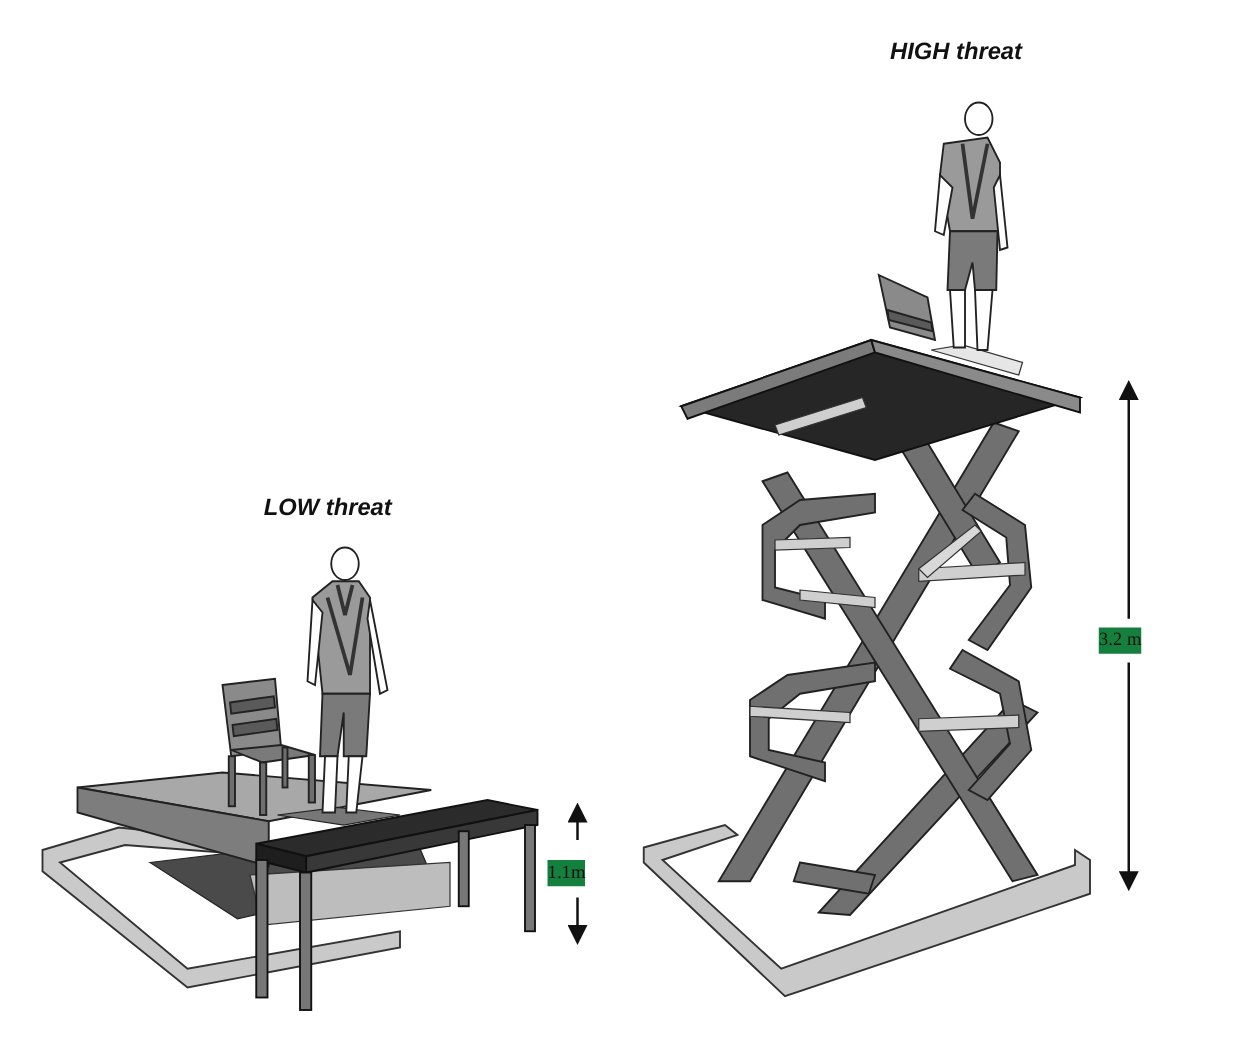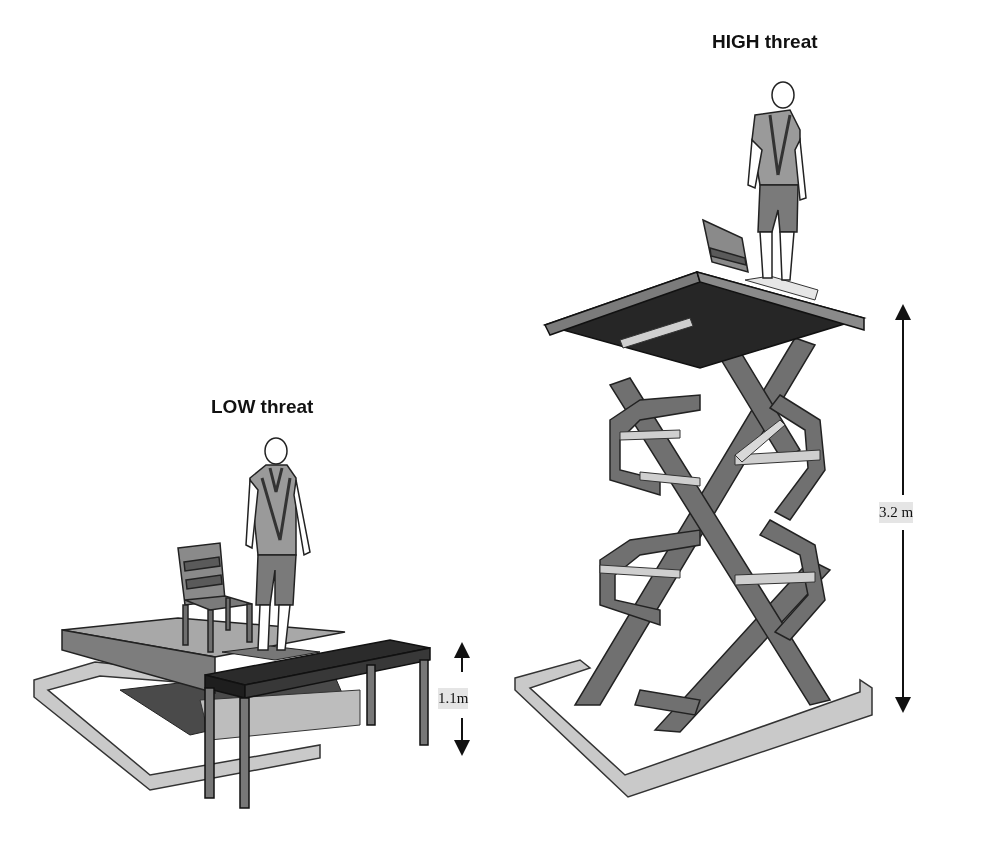--- a/index.html
+++ b/index.html
@@ -1,20 +1,20 @@
 <!DOCTYPE html>
 <html><head>
   <meta charset="utf-8">
   <style>
     html, body { margin: 0; padding: 0; background: #ffffff; }
     body { width: 1000px; height: 847px; position: relative; overflow: hidden;
            font-family: "Liberation Sans", sans-serif; }
-    .label { position: absolute; font-weight: bold; color: #111; font-size: 19px; white-space: nowrap; }
+    .label { position: absolute; font-weight: bold; color: #111; font-size: 19px; white-space: nowrap; font-style: italic; }
     .dim-label { position: absolute; color: #111; font-size: 15px; white-space: nowrap;
-                 font-family: "Liberation Serif", serif; background: #e5e5e5; padding: 2px 0; }
+                 font-family: "Liberation Serif", serif; background: #15803d; padding: 2px 0; }
     svg.art { position: absolute; left: 0; top: 0; }
   </style>
 </head>
 <body>
 
 <svg class="art" width="1000" height="847" viewBox="0 0 1000 847">
   <defs>
     <marker id="arrow" markerWidth="8" markerHeight="8" refX="4" refY="4" orient="auto">
       <path d="M0,0 L8,4 L0,8 z" fill="#111"></path>
     </marker>

